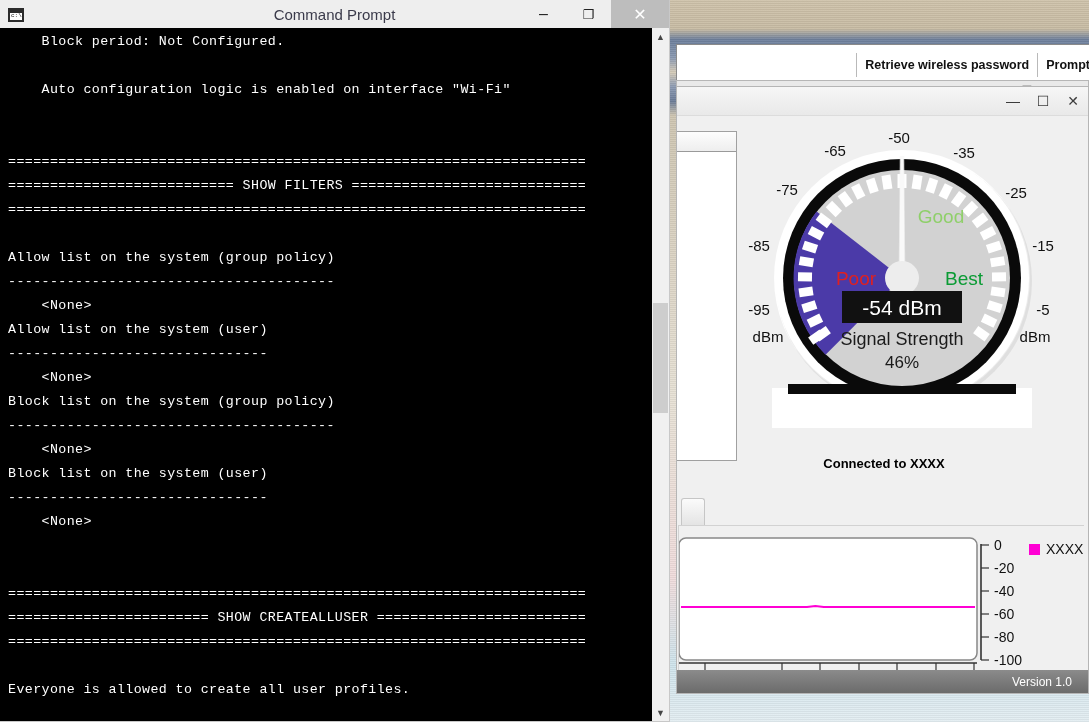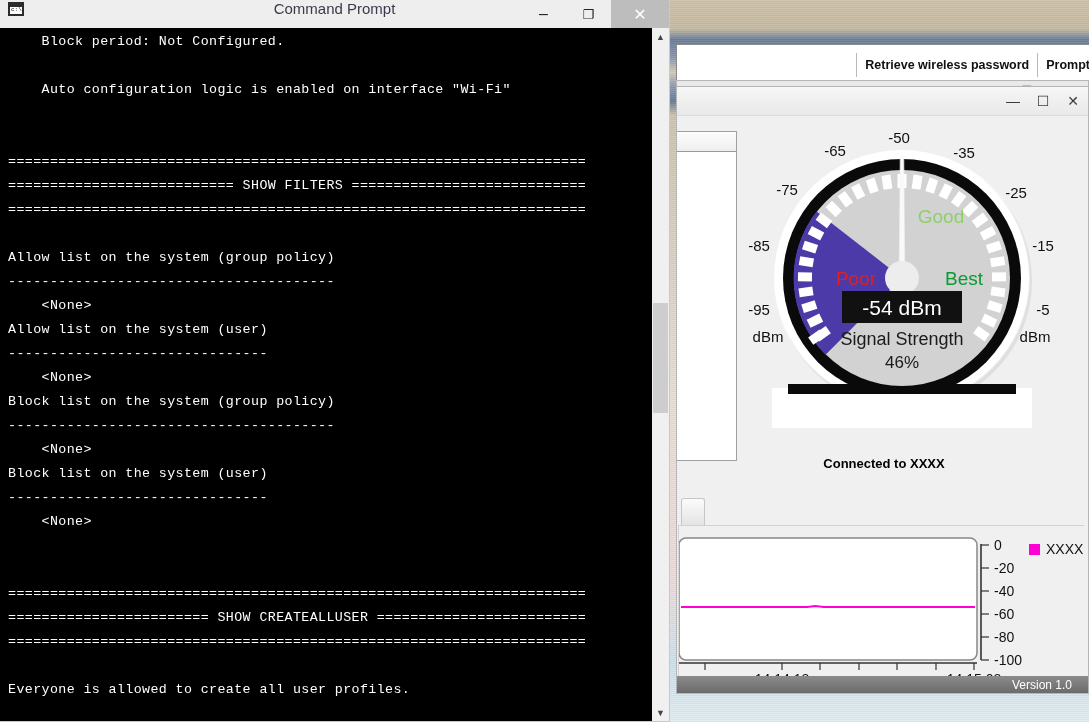--- a/index.html
+++ b/index.html
@@ -19,21 +19,21 @@
   }
 
   
   #cmd-window{
     position:absolute;left:0;top:0;width:670px;height:722px;
     background:#f0f0f0;border:1px solid #c8c8c8;border-left:none;border-top:none;
     box-sizing:border-box;
   }
   #cmd-titlebar{
     position:relative;height:28px;background:#eeeeee;
-    display:flex;
+    display:flex;align-items:center;
   }
   #cmd-icon{
     width:16px;height:14px;margin-left:8px;margin-top:2px;
     background:#ffffff;border:2px solid #2b2b2b;box-sizing:border-box;
     position:relative;flex:none;
   }
   #cmd-icon:before{
     content:"";position:absolute;left:0;top:0;right:0;height:3px;background:#2b2b2b;
   }
   #cmd-icon:after{
@@ -159,21 +159,21 @@
     border:1px solid #c6c6c6;border-bottom:none;
     border-radius:3px 3px 0 0;
   }
   #chart-panel{
     position:absolute;left:1px;top:409px;right:4px;height:160px;
     background:#f0f0f0;border:1px solid #d2d2d2;box-sizing:border-box;
   }
   #chart-svg{display:block;}
 
   #version-bar{
-    position:absolute;left:0;right:0;bottom:0;height:17px;
+    position:absolute;left:0;right:0;bottom:0;height:23px;
     background:linear-gradient(180deg,#8b8b8b,#6b6b6b);
     color:#ffffff;font-size:12px;
     display:flex;align-items:center;justify-content:flex-end;
     padding-right:16px;box-sizing:border-box;
   }
 </style>
 </head>
 <body>
 
 <div id="desktop"></div>

